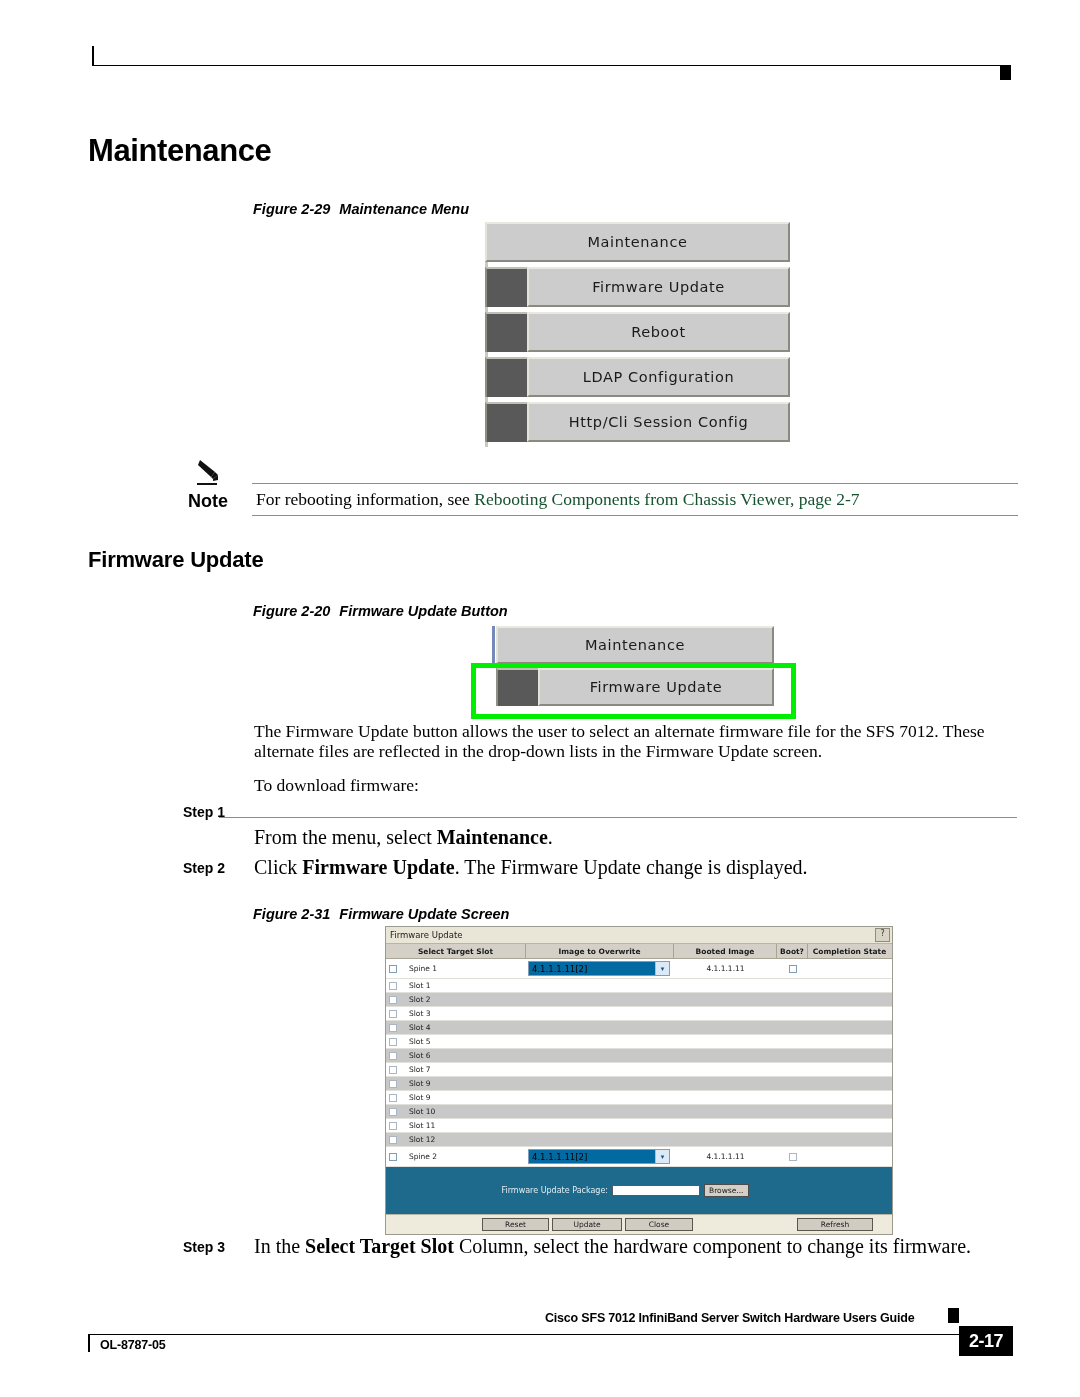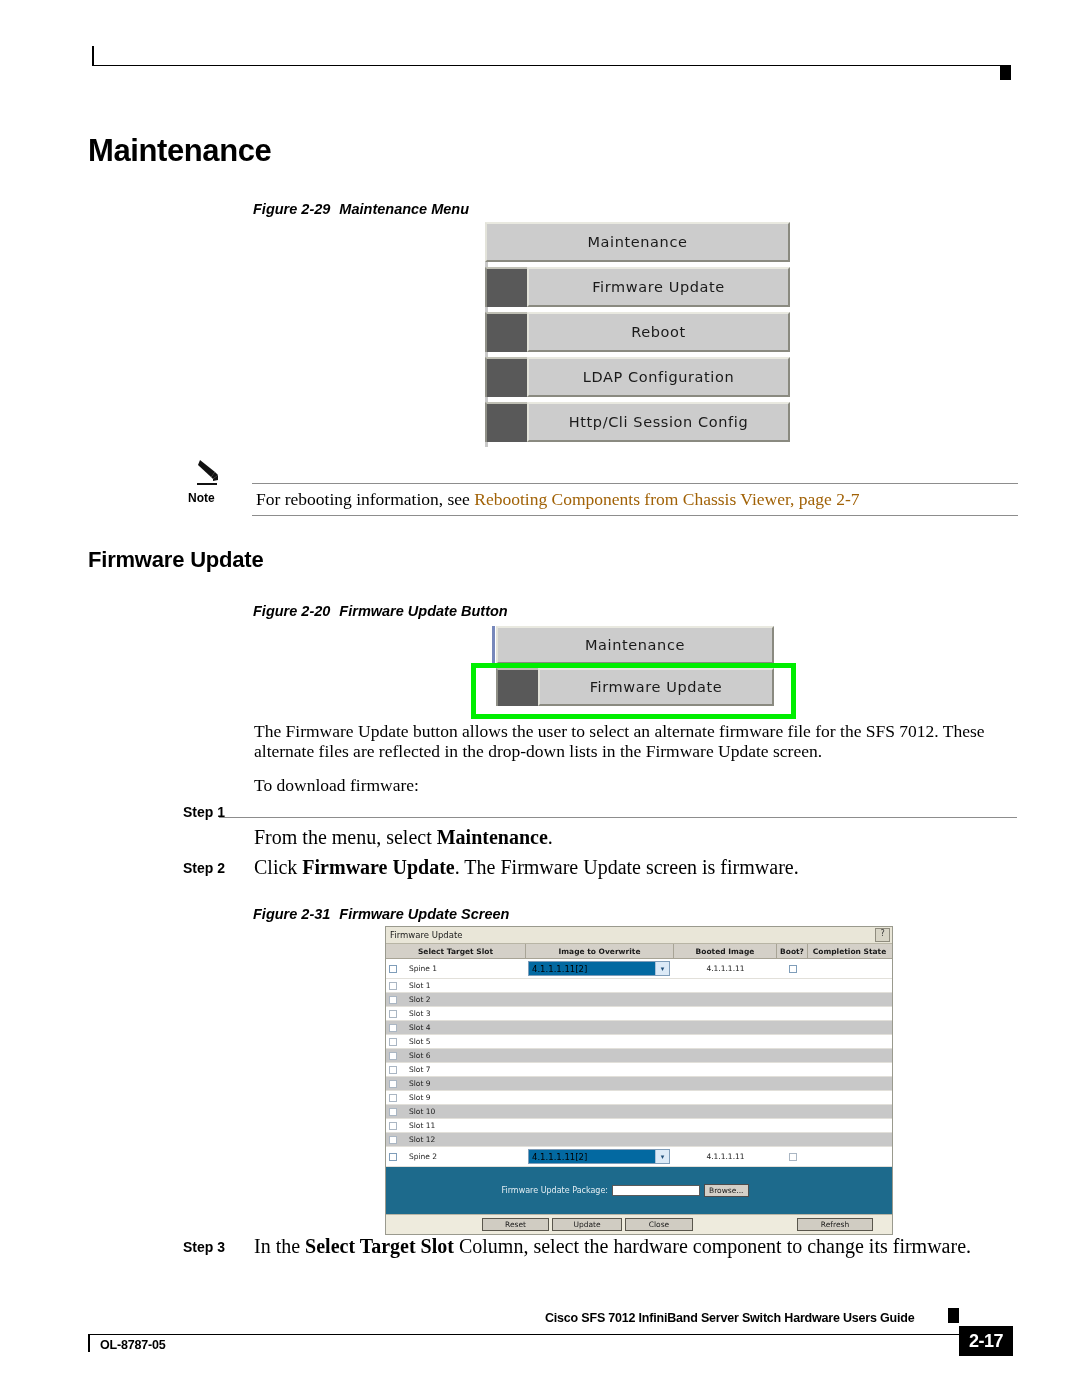--- a/index.html
+++ b/index.html
@@ -152,42 +152,42 @@
   #note-icon {
     position: absolute;
     left: 8px; top: 0px;
     width: 34px; height: 30px;
   }
   #note-label {
     position: absolute;
     left: 0px; top: 33px;
     font-family: "Liberation Sans", sans-serif;
     font-weight: bold;
-    font-size: 12px;
+    font-size: 18px;
   }
   #note-rule-top {
     position: absolute;
     left: 64px; top: 25px;
     width: 766px; height: 1.4px;
     background: #8d8d8d;
   }
   #note-rule-bottom {
     position: absolute;
     left: 64px; top: 57px;
     width: 766px; height: 1.4px;
     background: #8d8d8d;
   }
   #note-text {
     position: absolute;
     left: 68px; top: 31px;
     font-family: "Liberation Serif", serif;
     font-size: 17.5px;
     white-space: nowrap;
   }
-  .link { color: #a16207; }
+  .link { color: #14532d; }
 
   
   .body-para {
     position: absolute;
     font-family: "Liberation Serif", serif;
     font-size: 17.5px;
     line-height: 20px;
     color: #000;
   }
   #para-firmware-desc { left: 254px; top: 721px; width: 762px; }
@@ -541,21 +541,21 @@
 
 <div id="steps-rule"></div>
 
 <div class="step-label" id="step1-label">Step 1</div>
 <div class="step-row step-text" id="step1-text">
   <span>From the menu, select </span><b>Maintenance</b><span>.</span>
 </div>
 
 <div class="step-label" id="step2-label">Step 2</div>
 <div class="step-row step-text" id="step2-text">
-  <span>Click </span><b>Firmware Update</b><span>. The Firmware Update screen is firmware.</span>
+  <span>Click </span><b>Firmware Update</b><span>. The Firmware Update change is displayed.</span>
 </div>
 
 <div class="fig-caption" id="fig-231-caption">
   <span class="num">Figure 2-31</span><span>Firmware Update Screen</span>
 </div>
 
 <div id="fig-231">
 
   <div id="fw-titlebar">
     <div id="fw-title">Firmware Update</div>

